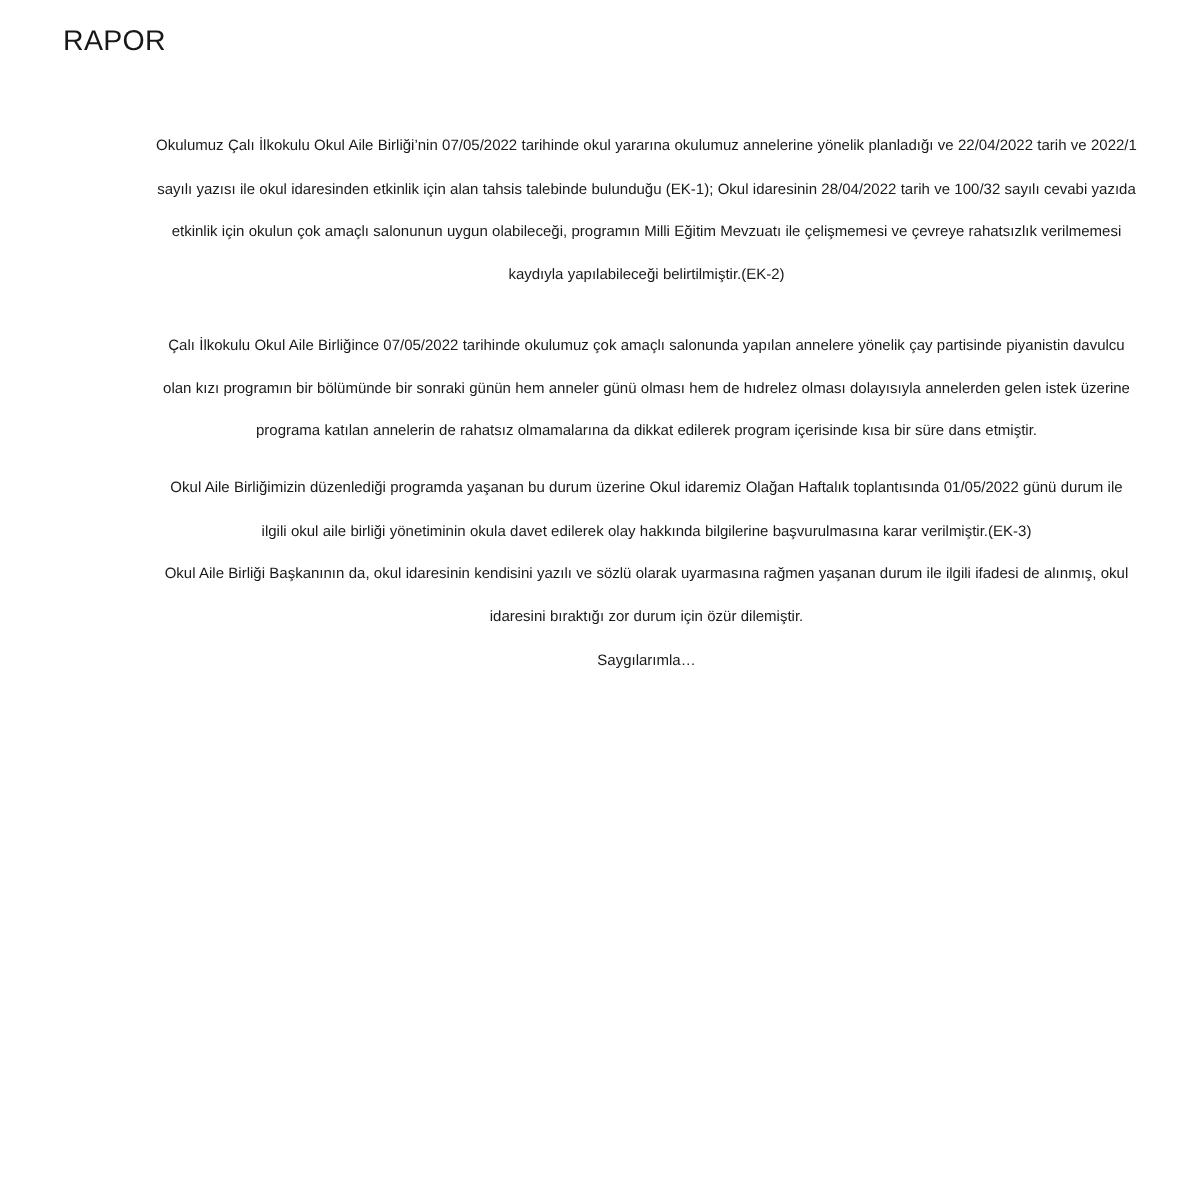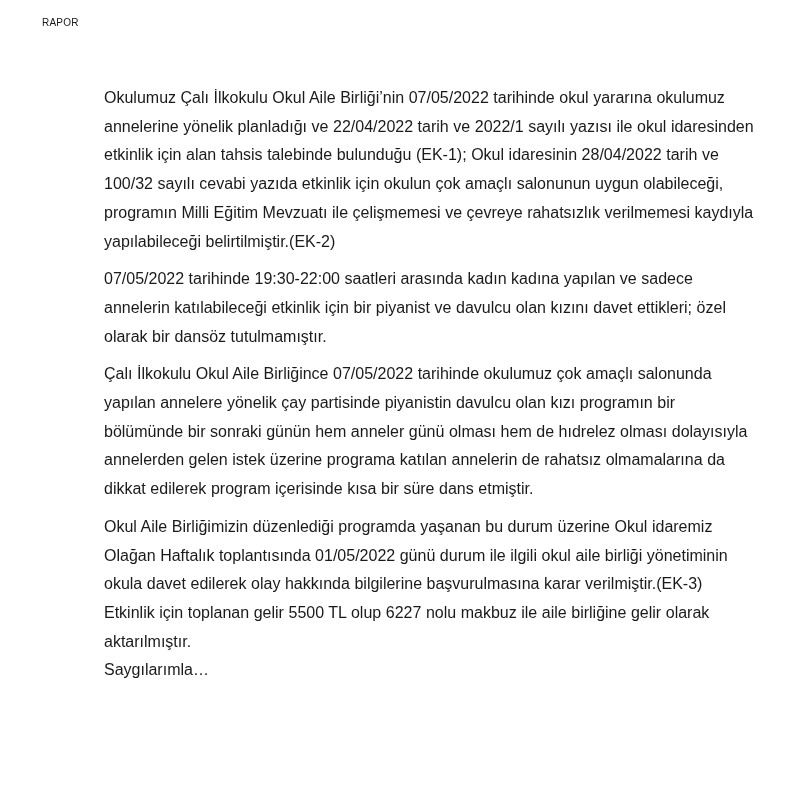--- a/index.html
+++ b/index.html
@@ -22,40 +22,40 @@
     width: 800px;
     height: 786px;
     background: #ffffff;
     box-sizing: border-box;
   }
 
   .doc-heading {
     position: absolute;
     left: 42px;
     top: 17px;
-    font-size: 10px;
+    font-size: 19px;
     line-height: 1.2;
     letter-spacing: 0.2px;
     color: #181818;
     white-space: nowrap;
   }
 
   .body-block {
     position: absolute;
     left: 42px;
     top: 84px;
     width: 716px;
   }
 
   .para {
     margin: 0 0 0 0;
     padding: 0 0 0 62px;
-    font-size: 16px;
+    font-size: 10px;
     line-height: 28.7px;
-    text-align: left;
+    text-align: center;
     color: #1a1a1a;
     text-indent: 0;
     word-spacing: 0.1px;
   }
 
   
   .sp-1 { height: 9px; }
   .sp-2 { height: 9px; }
   .sp-3 { height: 9px; }
   .sp-4 { height: 0px; }
@@ -68,33 +68,32 @@
 
 <div class="page">
 
   <div class="doc-heading">RAPOR</div>
 
   <div class="body-block">
 
     <p class="para" style="text-indent: 0px;">Okulumuz Çalı İlkokulu Okul Aile Birliği’nin 07/05/2022 tarihinde okul yararına okulumuz annelerine yönelik planladığı ve 22/04/2022 tarih ve 2022/1 sayılı yazısı ile okul idaresinden etkinlik için alan tahsis talebinde bulunduğu (EK-1); Okul idaresinin 28/04/2022 tarih ve 100/32 sayılı cevabi yazıda etkinlik için okulun çok amaçlı salonunun uygun olabileceği, programın Milli Eğitim Mevzuatı ile çelişmemesi ve çevreye rahatsızlık verilmemesi kaydıyla yapılabileceği belirtilmiştir.(EK-2)</p>
     <div class="sp-1"></div>
 
-    <p class="para" style="text-indent: 0px;">07/05/2022 tarihinde 19:30-22:00 saatleri arasında kadın kadına yapılan ve sadece annelerin katılabileceği etkinlik için bir piyanist ve davulcu olan kızını davet ettikleri; özel olarak bir dansöz tutulmamıştır.</p>
     <div class="sp-2"></div>
 
     <p class="para" style="text-indent: 0px;">Çalı İlkokulu Okul Aile Birliğince 07/05/2022 tarihinde okulumuz çok amaçlı salonunda yapılan annelere yönelik çay partisinde piyanistin davulcu olan kızı programın bir bölümünde bir sonraki günün  hem anneler günü olması hem de hıdrelez olması dolayısıyla annelerden gelen istek üzerine programa katılan annelerin de  rahatsız olmamalarına da dikkat edilerek program içerisinde kısa bir süre dans etmiştir.</p>
     <div class="sp-3"></div>
 
     <p class="para" style="text-indent: 0px;">Okul Aile Birliğimizin düzenlediği programda yaşanan bu durum üzerine Okul idaremiz Olağan Haftalık toplantısında 01/05/2022 günü durum ile ilgili okul aile birliği yönetiminin okula davet edilerek olay hakkında bilgilerine başvurulmasına karar verilmiştir.(EK-3)</p>
     <div class="sp-4"></div>
 
     <div class="sp-5"></div>
 
+    <p class="para" style="text-indent: 0px;">Okul Aile Birliği Başkanının da, okul idaresinin kendisini yazılı ve sözlü olarak uyarmasına rağmen yaşanan durum ile ilgili ifadesi de alınmış, okul idaresini bıraktığı zor durum için özür dilemiştir.</p>
     <div class="sp-6"></div>
 
-    <p class="para" style="text-indent: 0px;">Etkinlik için toplanan gelir 5500 TL olup 6227 nolu makbuz ile aile birliğine gelir olarak aktarılmıştır.</p>
     <div class="sp-7"></div>
 
     <p class="para" style="text-indent: 0px;">Saygılarımla…</p>
 
   </div>
 
 </div>
 
 </body></html>

